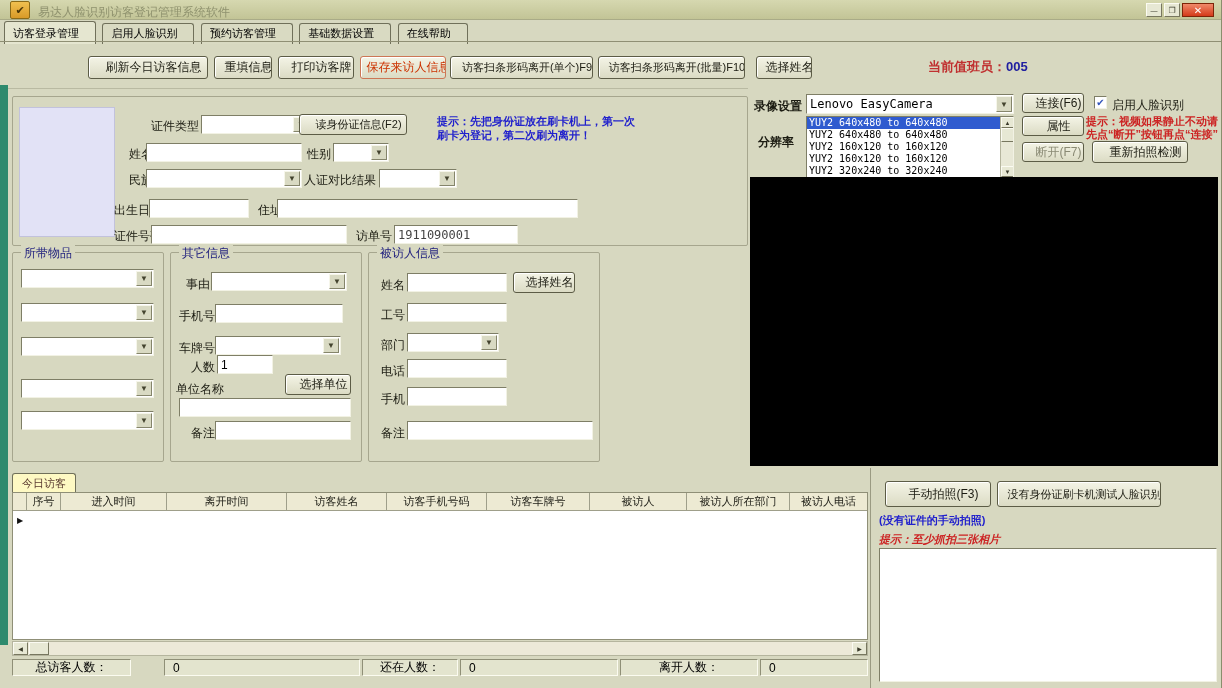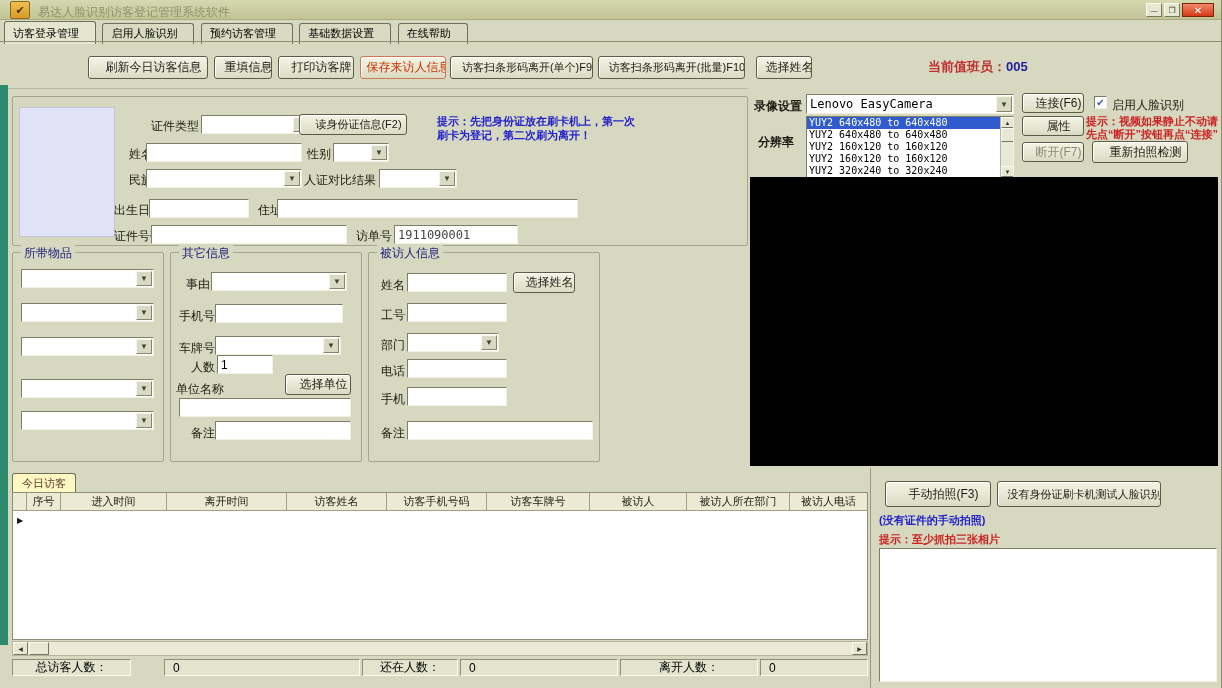--- a/index.html
+++ b/index.html
@@ -248,17 +248,17 @@
   <span style="font-size:12px;">离开人数：</span>
 </div>
 <div class="abs sunk" style="left:760px;top:659px;width:108px;height:17px;display:flex;align-items:center;">
   <span style="font-size:12px;padding-left:8px;">0</span>
 </div>
 
 <div class="abs" style="left:870px;top:468px;width:352px;height:220px;border-left:1px solid #9a9a82;">
   <div class="btn" style="left:14px;top:13px;width:106px;height:26px;">手动拍照(F3)</div>
   <div class="btn" style="left:126px;top:13px;width:164px;height:26px;font-size:11px;">没有身份证刷卡机测试人脸识别</div>
   <div class="lbl bluetext" style="left:8px;top:45px;font-size:11px;font-weight:bold;">(没有证件的手动拍照)</div>
-  <div class="lbl redtext" style="left:8px;top:64px;font-size:11px;font-weight:bold;">提示：至少抓拍三张相片</div>
+  <div class="lbl redtext" style="left:8px;top:64px;font-size:11px;font-weight:bold;font-style:italic;">提示：至少抓拍三张相片</div>
   <div class="abs" style="left:8px;top:80px;width:338px;height:134px;background:#fff;border:1px solid;border-color:#7e7e66 #f2f2e4 #f2f2e4 #7e7e66;"></div>
 </div>
 
 <div class="abs" style="left:0;top:85px;width:8px;height:560px;background:#2e8a6d;"></div>
 
 </body></html>

